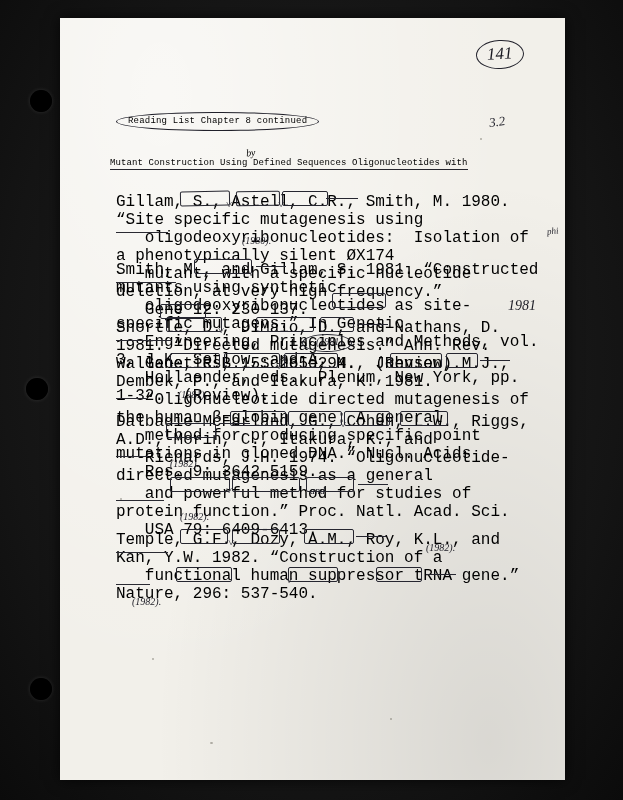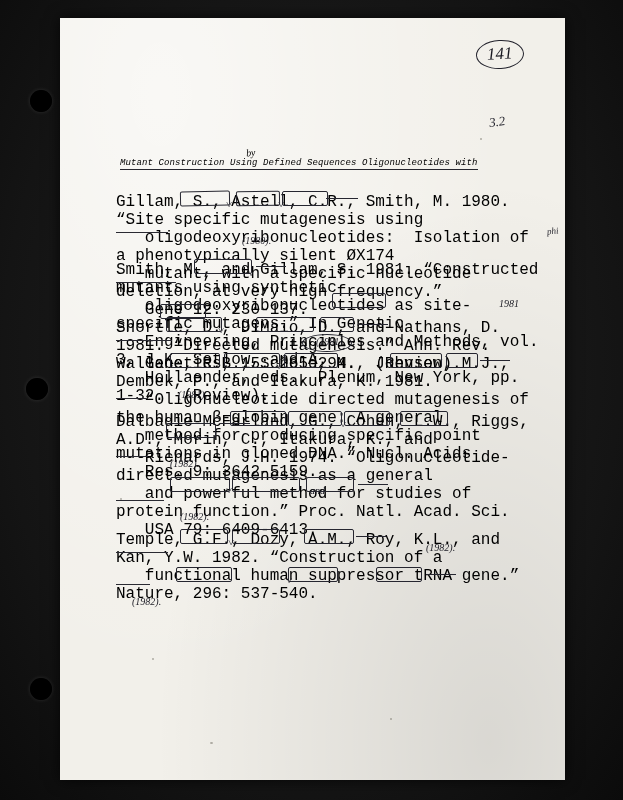--- a/index.html
+++ b/index.html
@@ -25,21 +25,21 @@
   #pagenum{position:absolute;right:42px;top:22px;font-family:"Liberation Serif",serif;
     font-size:17px;font-style:italic;color:#1a1a22;transform:rotate(-4deg);}
   #pagenum .oval{border:1.4px solid #22222c;border-radius:50%;padding:3px 10px 4px 10px;
     display:inline-block;transform:rotate(1deg);}
   
   #hdr{position:absolute;left:56px;top:94px;font-size:9px;letter-spacing:.2px;}
   #hdr .oval{display:inline-block;border:1.2px solid #20202a;border-radius:48%/50%;
     padding:3px 11px 4px 11px;}
   #squig{position:absolute;right:60px;top:96px;font-family:"Liberation Serif",serif;
     font-size:13px;font-style:italic;color:#22222c;transform:rotate(-8deg);}
-  #title{position:absolute;left:60px;top:140px;font-size:9px;letter-spacing:.1px;white-space:nowrap;font-style:italic;}
+  #title{position:absolute;left:50px;top:140px;font-size:9px;letter-spacing:.1px;white-space:nowrap;}
   #title .u{border-bottom:1.1px solid #26262e;padding-bottom:1px;}
   #titleby{position:absolute;left:186px;top:129px;font-family:"Liberation Serif",serif;
     font-size:10px;font-style:italic;transform:rotate(-6deg);}
   .entry{position:absolute;left:56px;width:432px;white-space:pre-wrap;}
   .ann{position:absolute;font-family:"Liberation Serif",serif;font-style:italic;
     color:#1b1b24;font-size:10px;white-space:nowrap;}
   .box{position:absolute;border:1.1px solid #262630;border-radius:2px;pointer-events:none;}
   .strike{position:absolute;height:0;border-top:1.2px solid #262630;}
   .caret{position:absolute;font-family:"Liberation Serif",serif;font-size:11px;color:#24242c;}
   .oval2{position:absolute;border:1.1px solid #262630;border-radius:50%;pointer-events:none;}
@@ -55,39 +55,42 @@
   <div class="hole h1"></div>
   <div class="hole h2"></div>
   <div class="hole h3"></div>
 
   <div id="page">
 
     <div id="pagenum">
       <span class="oval">141</span>
     </div>
 
+    <div id="hdr">
+      <span class="oval">Reading List Chapter 8 continued</span>
+    </div>
     <div id="squig">3.2</div>
 
     <div id="title">
       <span class="u">Mutant Construction Using Defined Sequences Oligonucleotides with</span>
     </div>
     <div id="titleby">by</div>
 
     <div class="entry" style="top:175px">Gillam, S., Astell, C.R., Smith, M. 1980. “Site specific mutagenesis using
    oligodeoxyribonucleotides:  Isolation of a phenotypically silent ØX174
    mutant, with a specific nucleotide deletion, at very high frequency.”
    Gene 12: 230-137.</div>
     <div class="ann" style="left:182px;top:217px">(1980).</div>
     <div class="ann" style="left:487px;top:208px;font-size:9px;transform:rotate(-6deg)">phi</div>
 
     <div class="entry" style="top:243px">Smith, M., and Gillam, S. 1981. “Constructed mutants using synthetic
    oligodeoxyribonucleotides as site-specific mutagens.” In Genetic
    Engineering, Principles and Methods, vol. 3, J.K. Setlow, and A.
    Hollaender, eds., Plenum, New York, pp. 1-32.  (Review).</div>
-    <div class="ann" style="left:439px;top:280px;font-size:10px">1981</div>
+    <div class="ann" style="left:448px;top:280px;font-size:14px">1981</div>
 
     <div class="entry" style="top:301px">Shortle, D., DiMaio, D., and Nathans, D. 1981. “Directed mutagenesis.” Ann. Rev.
    Genetics, 15: 265-294.  (Review).</div>
     <div class="ann" style="left:256px;top:318px">(1981).</div>
 
     <div class="entry" style="top:337px">Wallace, R.B., Schold, M., Johnson, M.J., Dembek, P., and Itakura, K. 1981.
    “Oligonucleotide directed mutagenesis of the human β-globin gene: A general
    method for producing specific point mutations in cloned DNA.” Nucl. Acids
    Res. 9: 3642-5159.</div>
     <div class="ann" style="left:118px;top:371px">(1981).</div>

